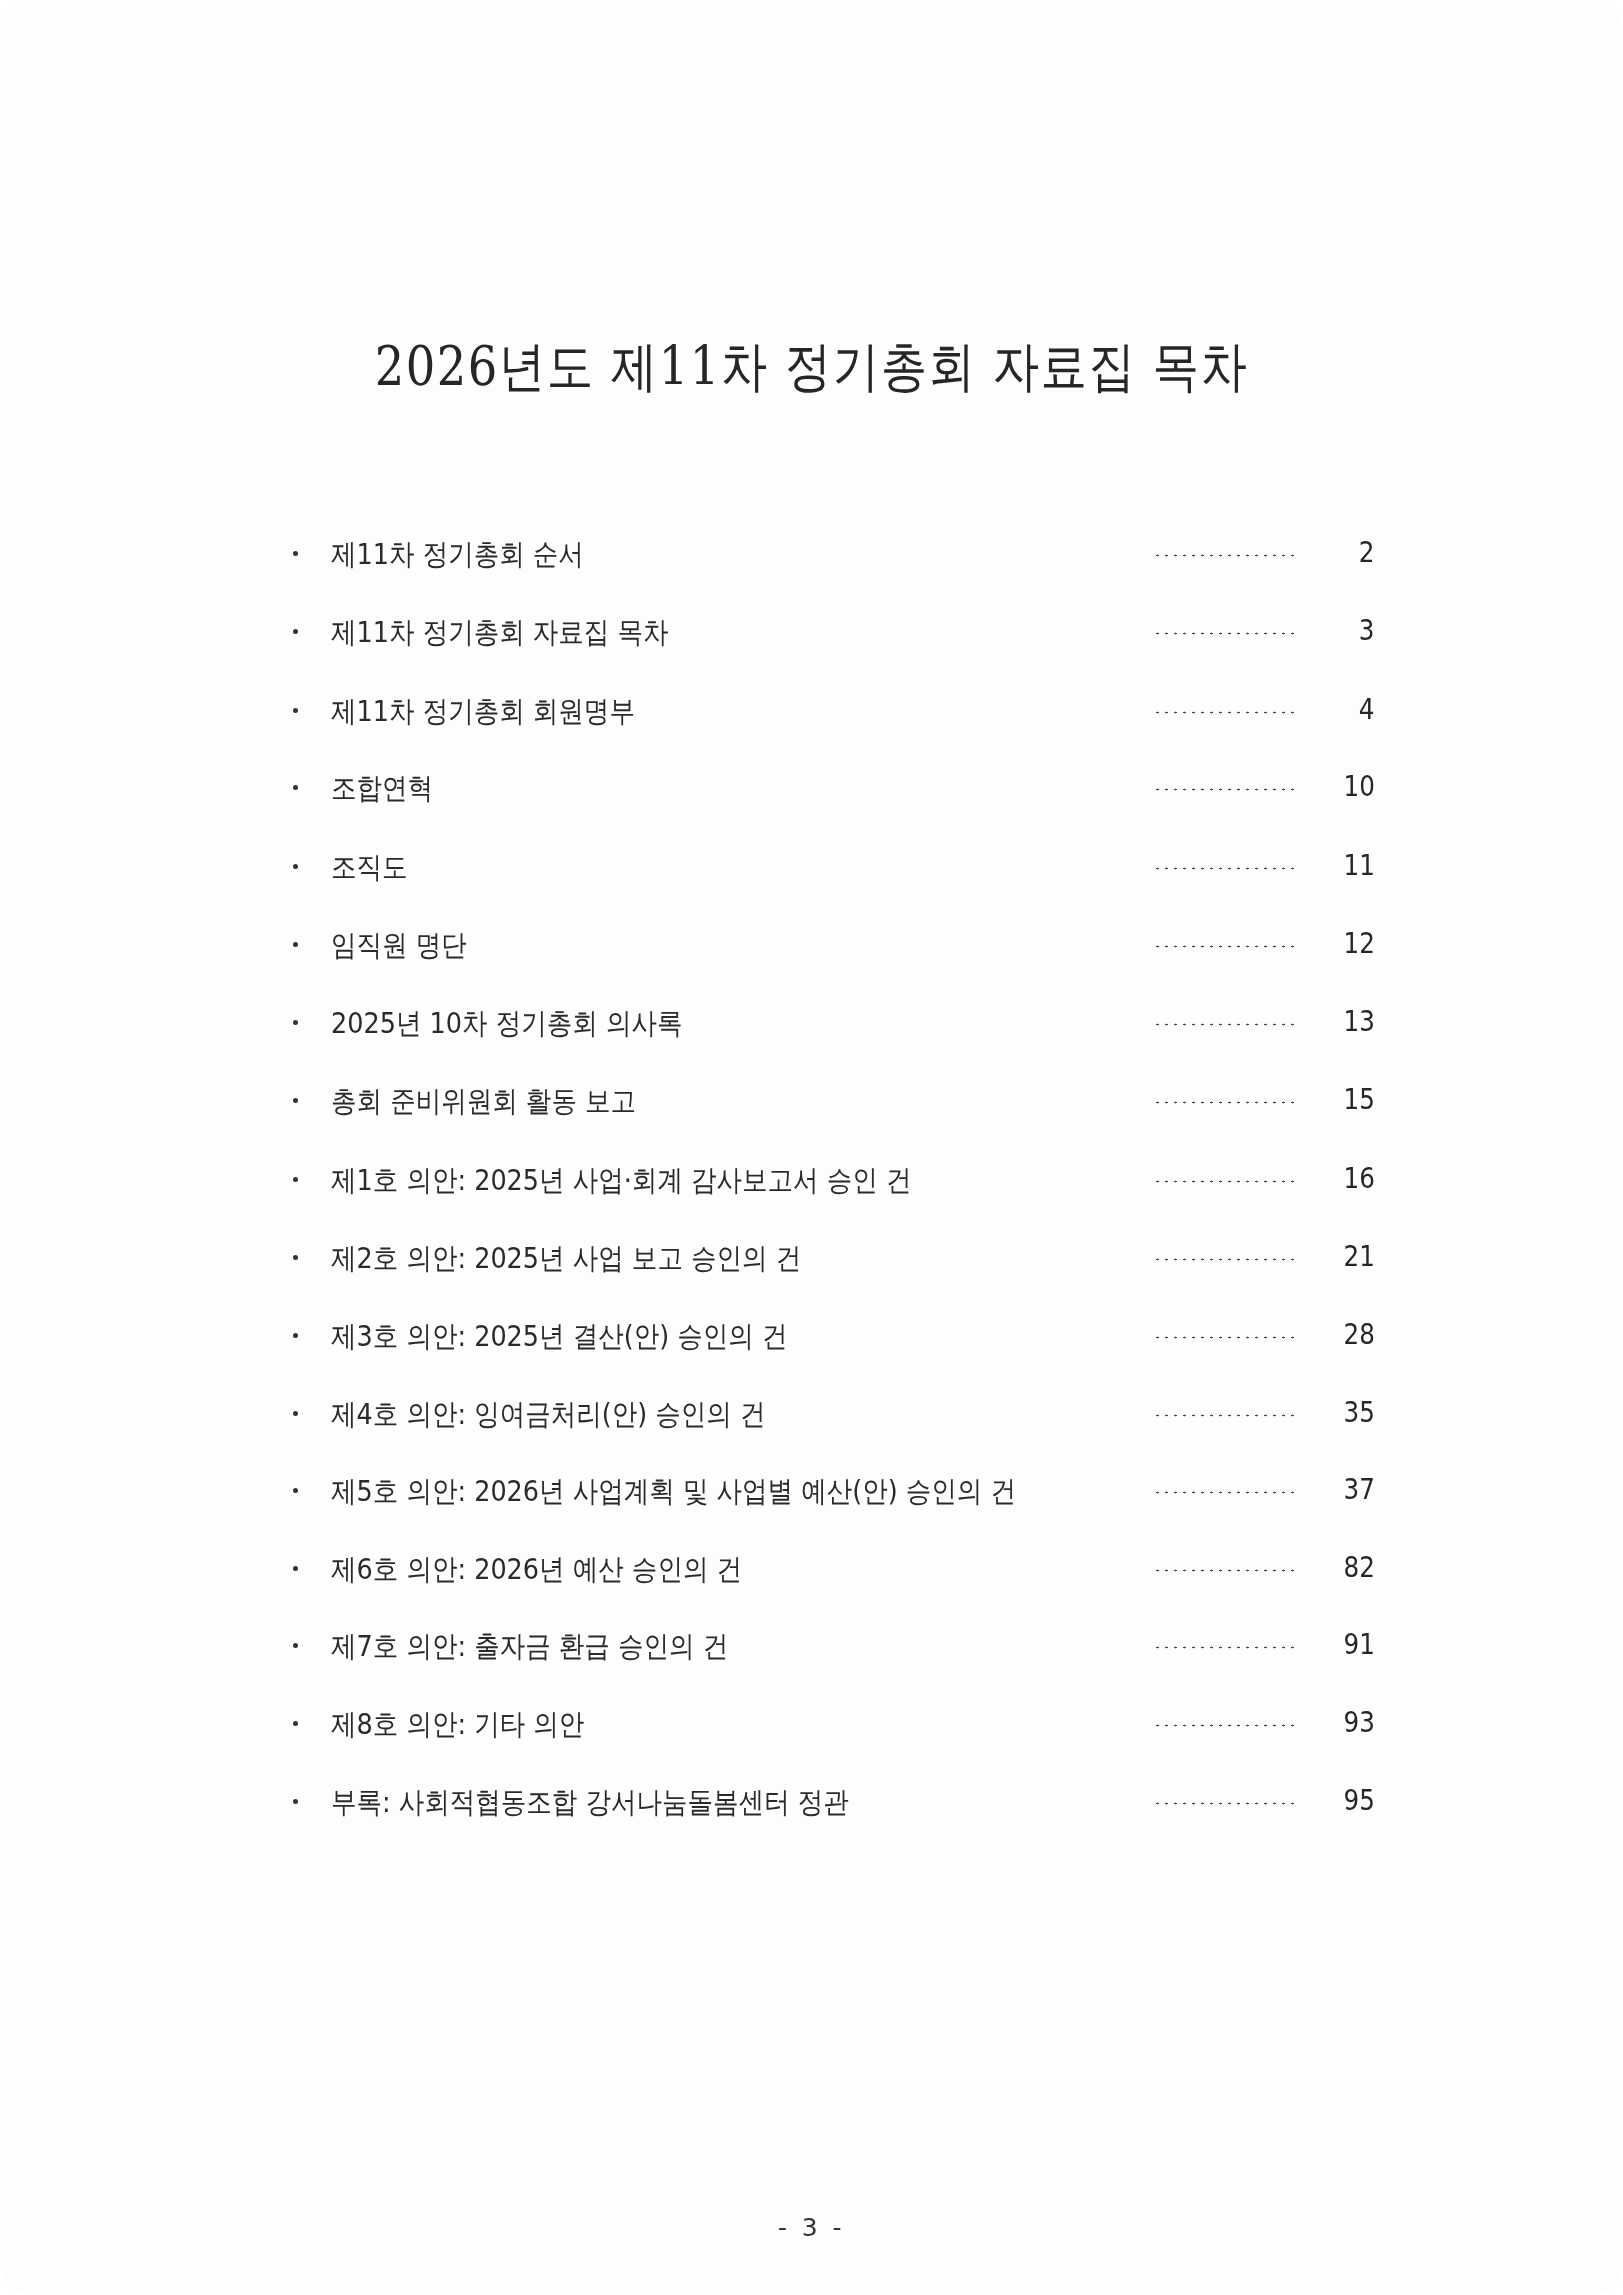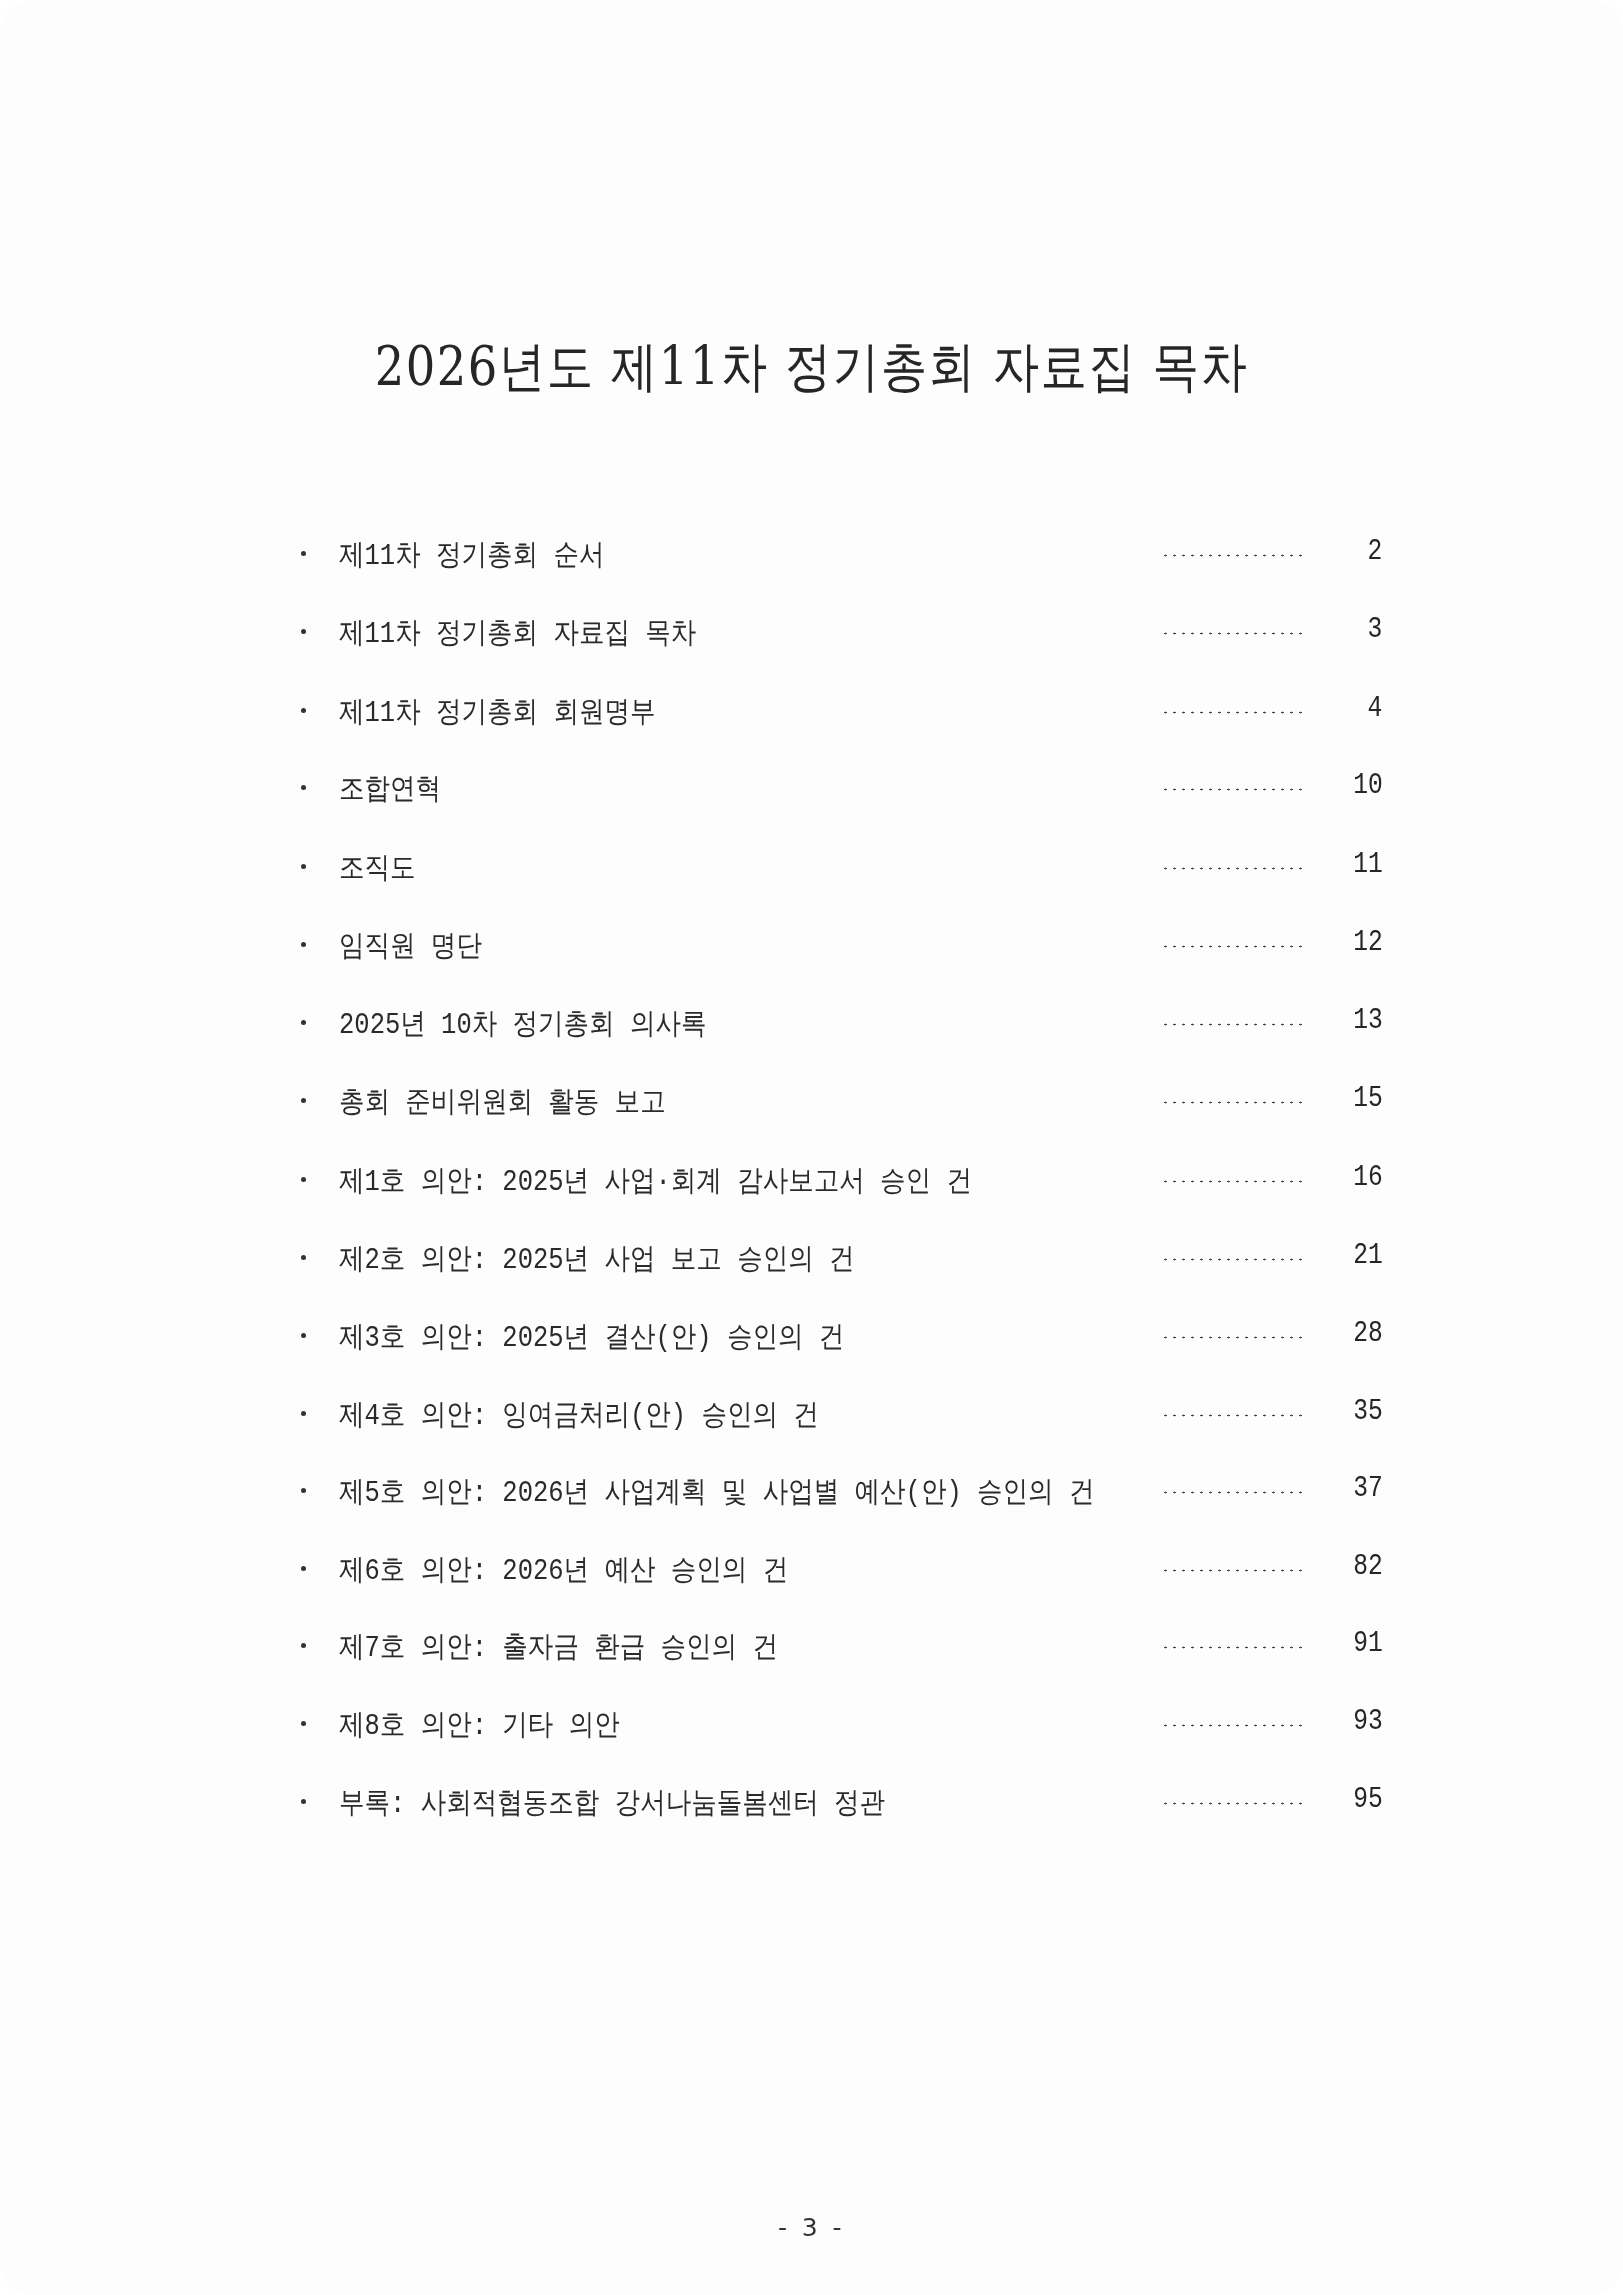--- a/index.html
+++ b/index.html
@@ -31,25 +31,24 @@
       transform: scaleX(0.86);
       transform-origin: 812px 0;
     }
     .toc {
       position: absolute;
       left: 0; top: 0;
       width: 1623px;
     }
     .toc-row {
       position: absolute;
-      left: 292px;
+      left: 284px;
       width: 1099px;
       height: 51px;
       display: block;
-      font-family: Liberation Mono, monospace;
     }
     .bullet {
       position: absolute;
       left: 8.5px;
       top: 21px;
       width: 5px; height: 5px;
       border-radius: 50%;
       background: #333;
     }
     .entry-title {

